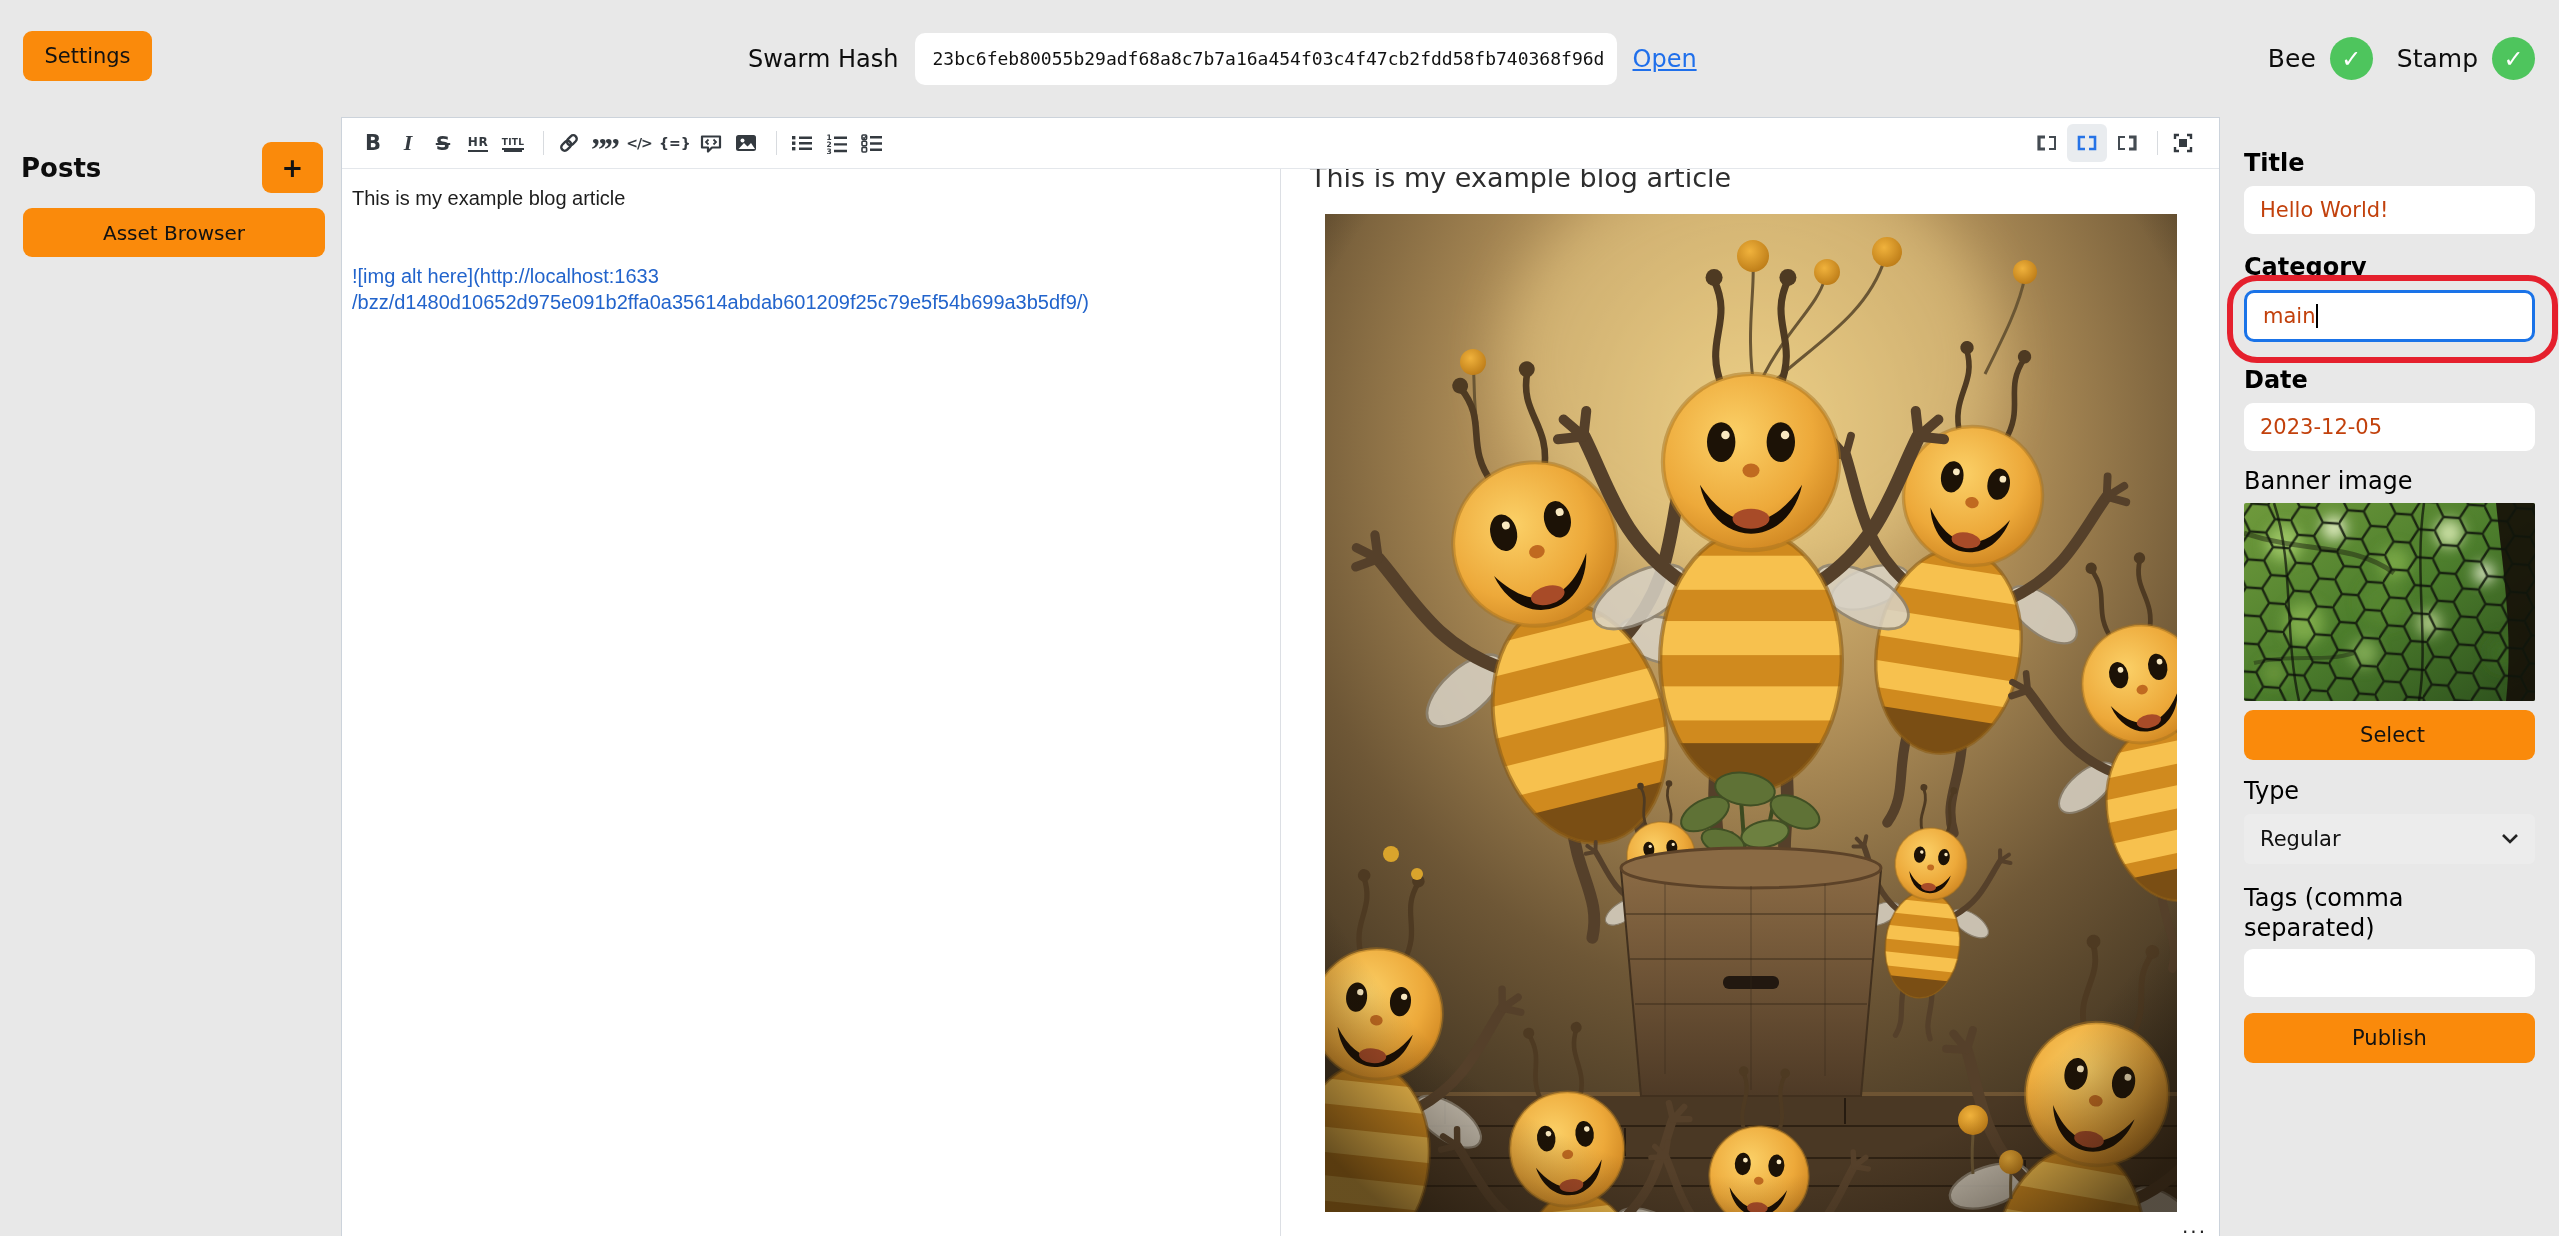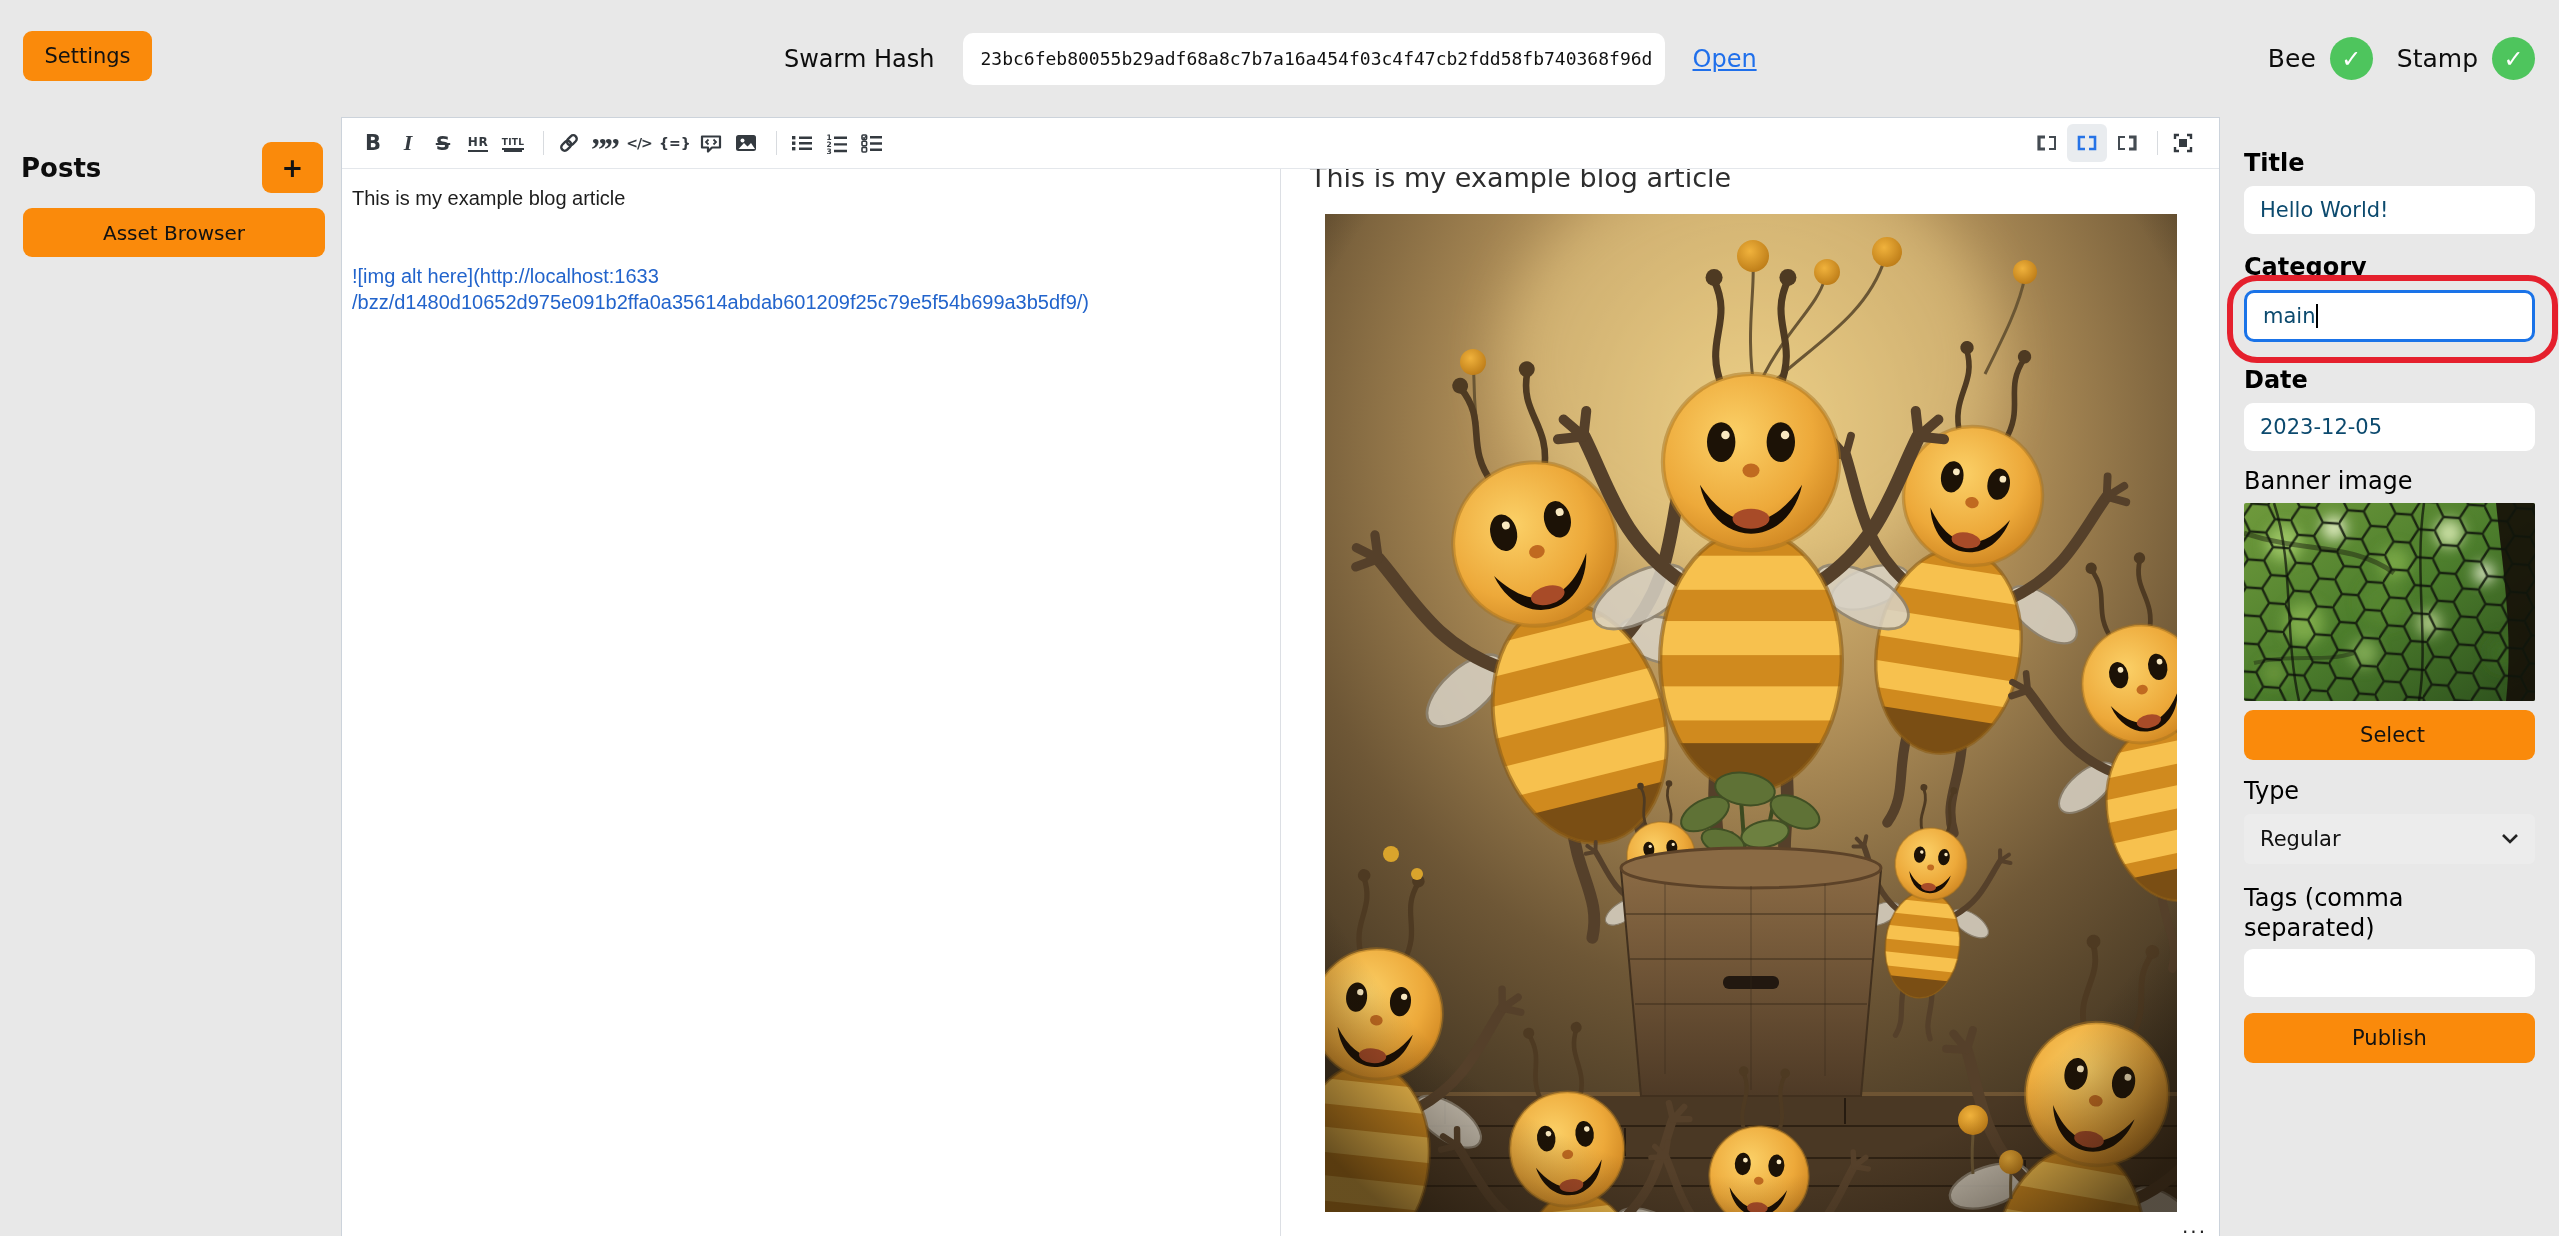--- a/index.html
+++ b/index.html
@@ -3,21 +3,21 @@
 <meta charset="utf-8">
 <style>
   html,body{margin:0;padding:0;background:#e8e8e8;}
   .screen{position:relative;width:2559px;height:1236px;background:#e8e8e8;overflow:hidden;
           font-family:"DejaVu Sans",sans-serif;color:#111;}
   
   .btn{background:#fa8a0b;color:#121212;border:none;border-radius:9px;
        display:flex;align-items:center;justify-content:center;cursor:pointer;
        font-family:"DejaVu Sans",sans-serif;}
   .settings-btn{position:absolute;left:23px;top:31px;width:129px;height:50px;font-size:21px;}
-  .hash-row{position:absolute;left:784px;top:0;height:117px;display:flex;align-items:center;gap:28px;}
+  .hash-row{position:absolute;left:748px;top:0;height:117px;display:flex;align-items:center;gap:16px;}
   .hash-label{font-size:24px;font-weight:500;color:#0d0d0d;}
   .hash-input{width:666px;height:52px;background:#fff;border:none;border-radius:10px;padding:0 18px;
               font-family:"DejaVu Sans Mono",monospace;font-size:18px;color:#111;
               white-space:nowrap;overflow:hidden;display:flex;align-items:center;}
   .open-link{font-size:24px;color:#1f6feb;text-decoration:underline;cursor:pointer;}
   .status-row{position:absolute;right:24px;top:0;height:117px;display:flex;align-items:center;gap:14px;}
   .status-label{font-size:25px;color:#0d0d0d;}
   .status-label.stamp{margin-left:10px;}
   .check-circle{width:43px;height:43px;border-radius:50%;background:#4ec55d;color:#fff;
                 display:flex;align-items:center;justify-content:center;font-size:24px;font-weight:700;}
@@ -60,21 +60,21 @@
   .pv-title{font-size:27px;font-weight:500;color:#2d2d2d;margin:0;line-height:34px;}
   .pv-img{display:block;margin:19px auto 0;width:852px;height:998px;}
   .pv-dots{position:absolute;right:12px;bottom:8px;font-size:20px;letter-spacing:2px;color:#222;}
   
   .props{position:absolute;left:2244px;top:117px;width:291px;}
   .plabel{font-size:24px;line-height:30px;color:#000;}
   .plabel.bold{font-weight:700;}
   .mt-title{margin-top:31px;} .mt-cat{margin-top:18px;} .mt-date{margin-top:23px;}
   .mt-banner{margin-top:15px;} .mt-type{margin-top:16px;} .mt-tags{margin-top:19px;}
   .pinput{margin-top:8px;height:48px;background:#fff;border-radius:9px;display:flex;align-items:center;
-          padding:0 16px;font-size:21px;color:#0c4a6e;box-sizing:border-box;}
+          padding:0 16px;font-size:21px;color:#c2410c;box-sizing:border-box;}
   .pinput.focused{border:3px solid #1a73e8;height:52px;border-radius:10px;}
   .caret{display:inline-block;width:2px;height:24px;background:#000;margin-left:1px;}
   .banner-thumb{display:block;margin-top:7px;width:291px;height:198px;border-radius:2px;}
   .select-btn{margin-top:9px;width:291px;height:50px;font-size:21px;padding-left:12px;}
   .type-select{margin-top:8px;height:50px;background:#ececec;border-radius:6px;display:flex;
                align-items:center;justify-content:space-between;padding:0 16px;font-size:21px;cursor:pointer;}
   .tags-input{margin-top:6px;}
   .publish-btn{margin-top:16px;width:291px;height:50px;font-size:21px;}
   
   .annotation-red{position:absolute;left:2227px;top:275px;width:331px;height:88px;box-sizing:border-box;

